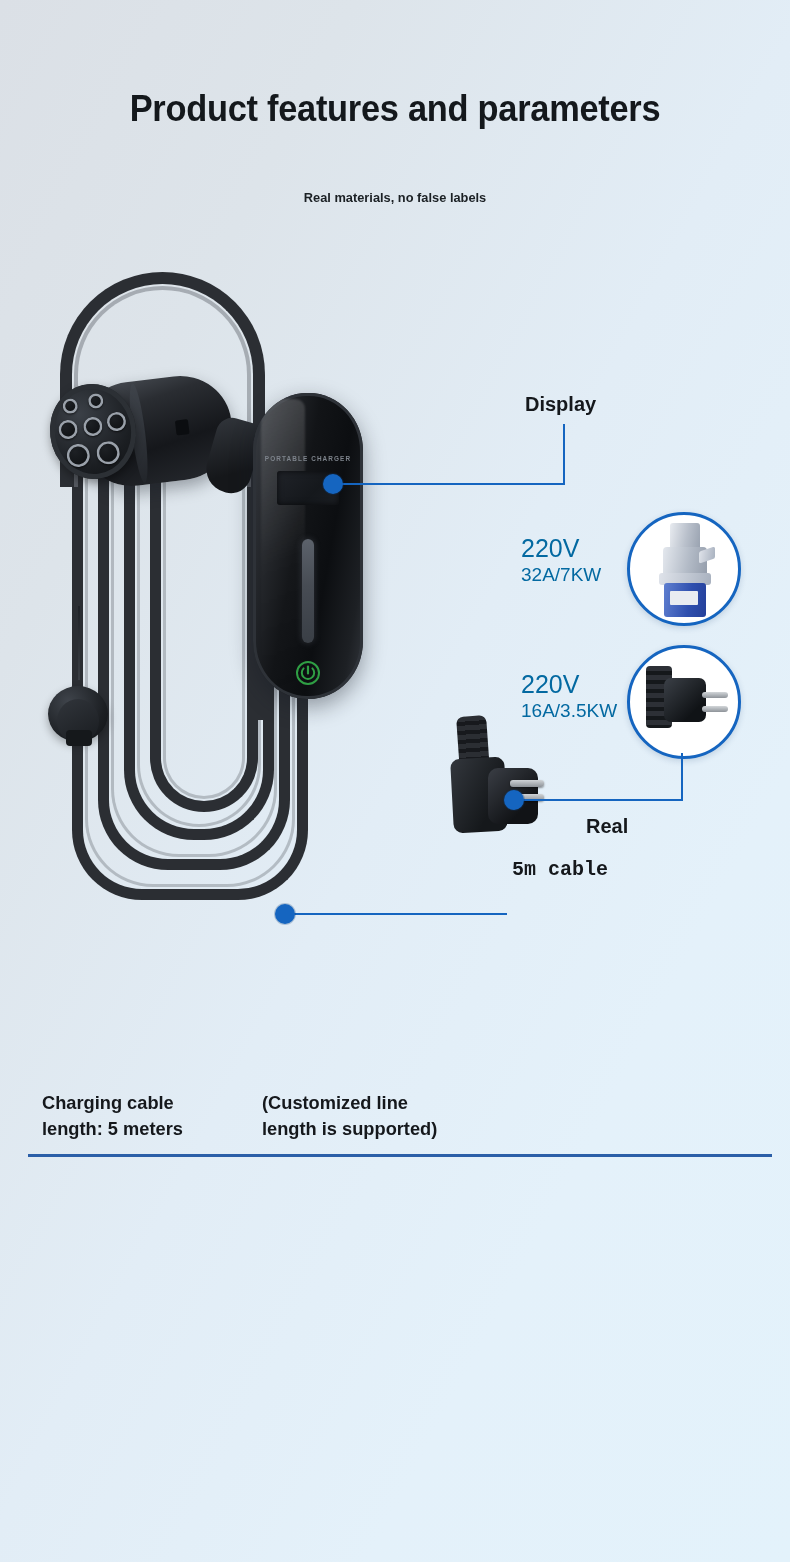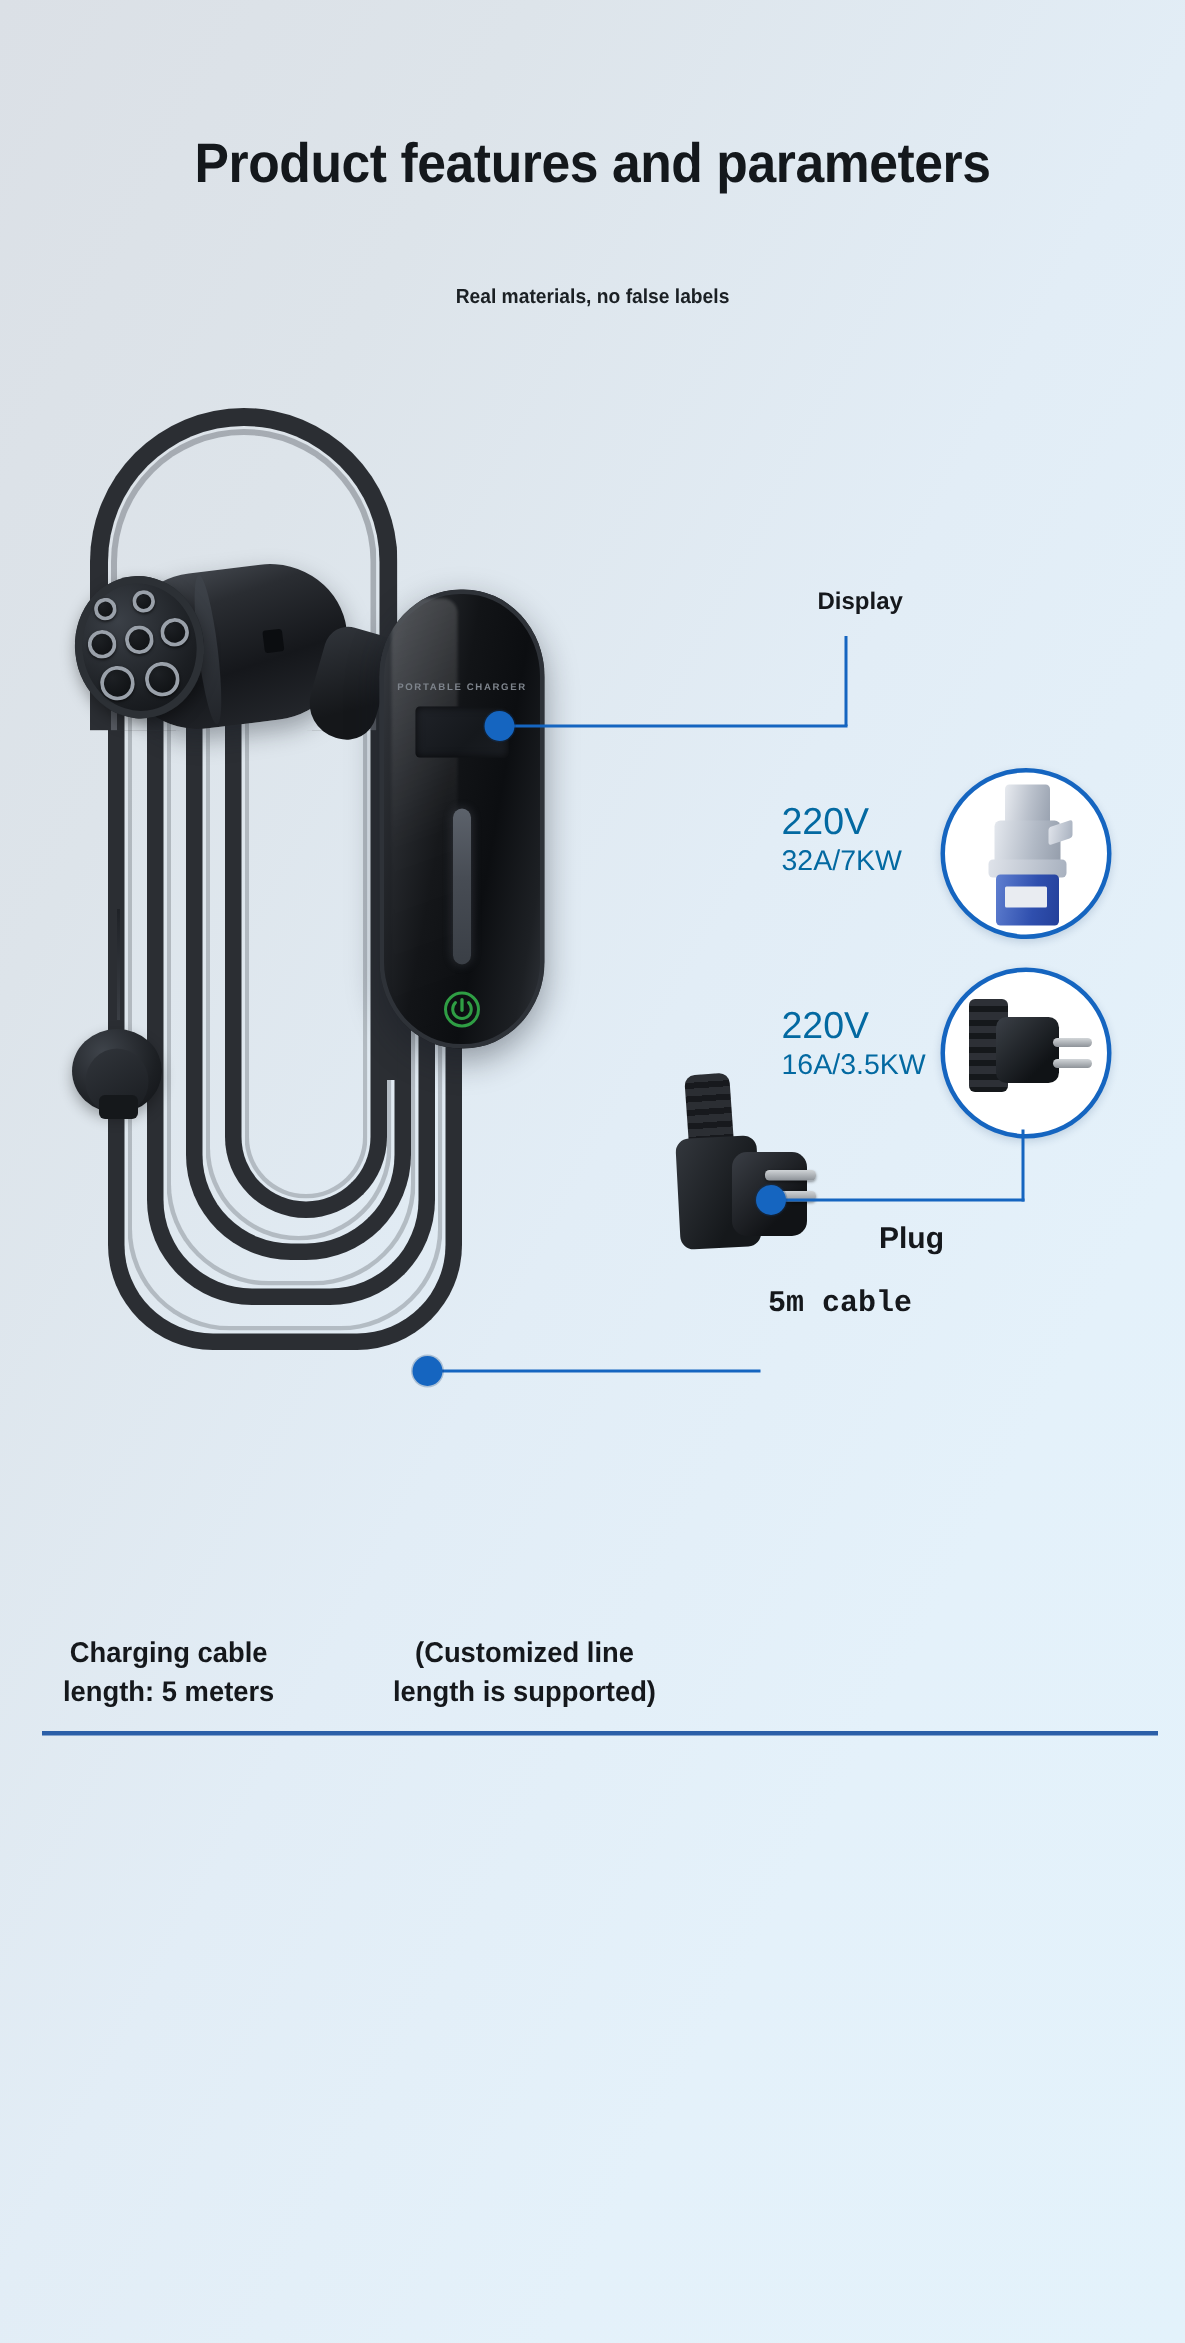--- a/index.html
+++ b/index.html
@@ -181,21 +181,21 @@
   
   .ann-line{position:absolute;background:#1565c0;}
   .dot{
     position:absolute;width:20px;height:20px;border-radius:50%;
     background:#1565c0;box-shadow:0 0 0 1px rgba(10,60,120,.25);
   }
   .lbl{
     position:absolute;font-weight:700;color:#15181c;
     font-family:"Liberation Sans",sans-serif;
   }
-  .lbl-display{font-size:16px;margin-left:20px;}
+  .lbl-display{font-size:20px;}
   .lbl-plug{font-size:20px;}
   .lbl-cable{font-size:20px;}
 
   .volt{position:absolute;color:#0369a1;font-family:"Liberation Sans",sans-serif;}
   .volt .big{font-size:25px;line-height:30px;}
   .volt .small{font-size:19px;line-height:24px;}
 
   .circ{
     position:absolute;width:108px;height:108px;border-radius:50%;
     background:#fff;border:3px solid #1565c0;overflow:hidden;
@@ -341,32 +341,32 @@
       <div class="b1"></div>
       <div class="b2"></div>
       <div class="p" style="left:56px;top:26px;"></div>
       <div class="p" style="left:56px;top:40px;"></div>
     </div>
   </div>
 
   <div class="ann-line" style="left:681px;top:753px;width:2px;height:48px;"></div>
   <div class="ann-line" style="left:521px;top:799px;width:162px;height:2px;"></div>
   <div class="dot" style="left:504px;top:790px;"></div>
-  <div class="lbl lbl-plug" style="left:586px;top:815px;">Plug</div>
+  <div class="lbl lbl-plug" style="left:586px;top:815px;">Real</div>
 
   <div class="ann-line" style="left:292px;top:913px;width:215px;height:2px;"></div>
   <div class="dot" style="left:275px;top:904px;"></div>
   <div class="lbl lbl-cable" style="left:512px;top:858px;font-family:Liberation Mono, monospace;">5m cable</div>
 
   <div style="position:absolute;left:0;right:0;top:1070px;">
 
 
 
 
-    <div style="position:relative;height:110px;text-align:center;">
+    <div style="position:relative;height:110px;">
       <div style="position:absolute;left:42px;top:20px;font:700 19px/26px 'Liberation Sans Narrow','Liberation Sans',sans-serif;color:#15181c;white-space:pre-line;transform:scaleX(.96);transform-origin:left;">Charging cable
 length: 5 meters</div>
       <div style="position:absolute;left:262px;top:20px;font:700 19px/26px 'Liberation Sans Narrow','Liberation Sans',sans-serif;color:#15181c;white-space:pre-line;transform:scaleX(.96);transform-origin:left;">(Customized line
 length is supported)</div>
       <div style="position:absolute;left:28px;top:84px;width:744px;height:3px;background:#2b5fa8;"></div>
     </div>
 
   </div>
 
 </div>

